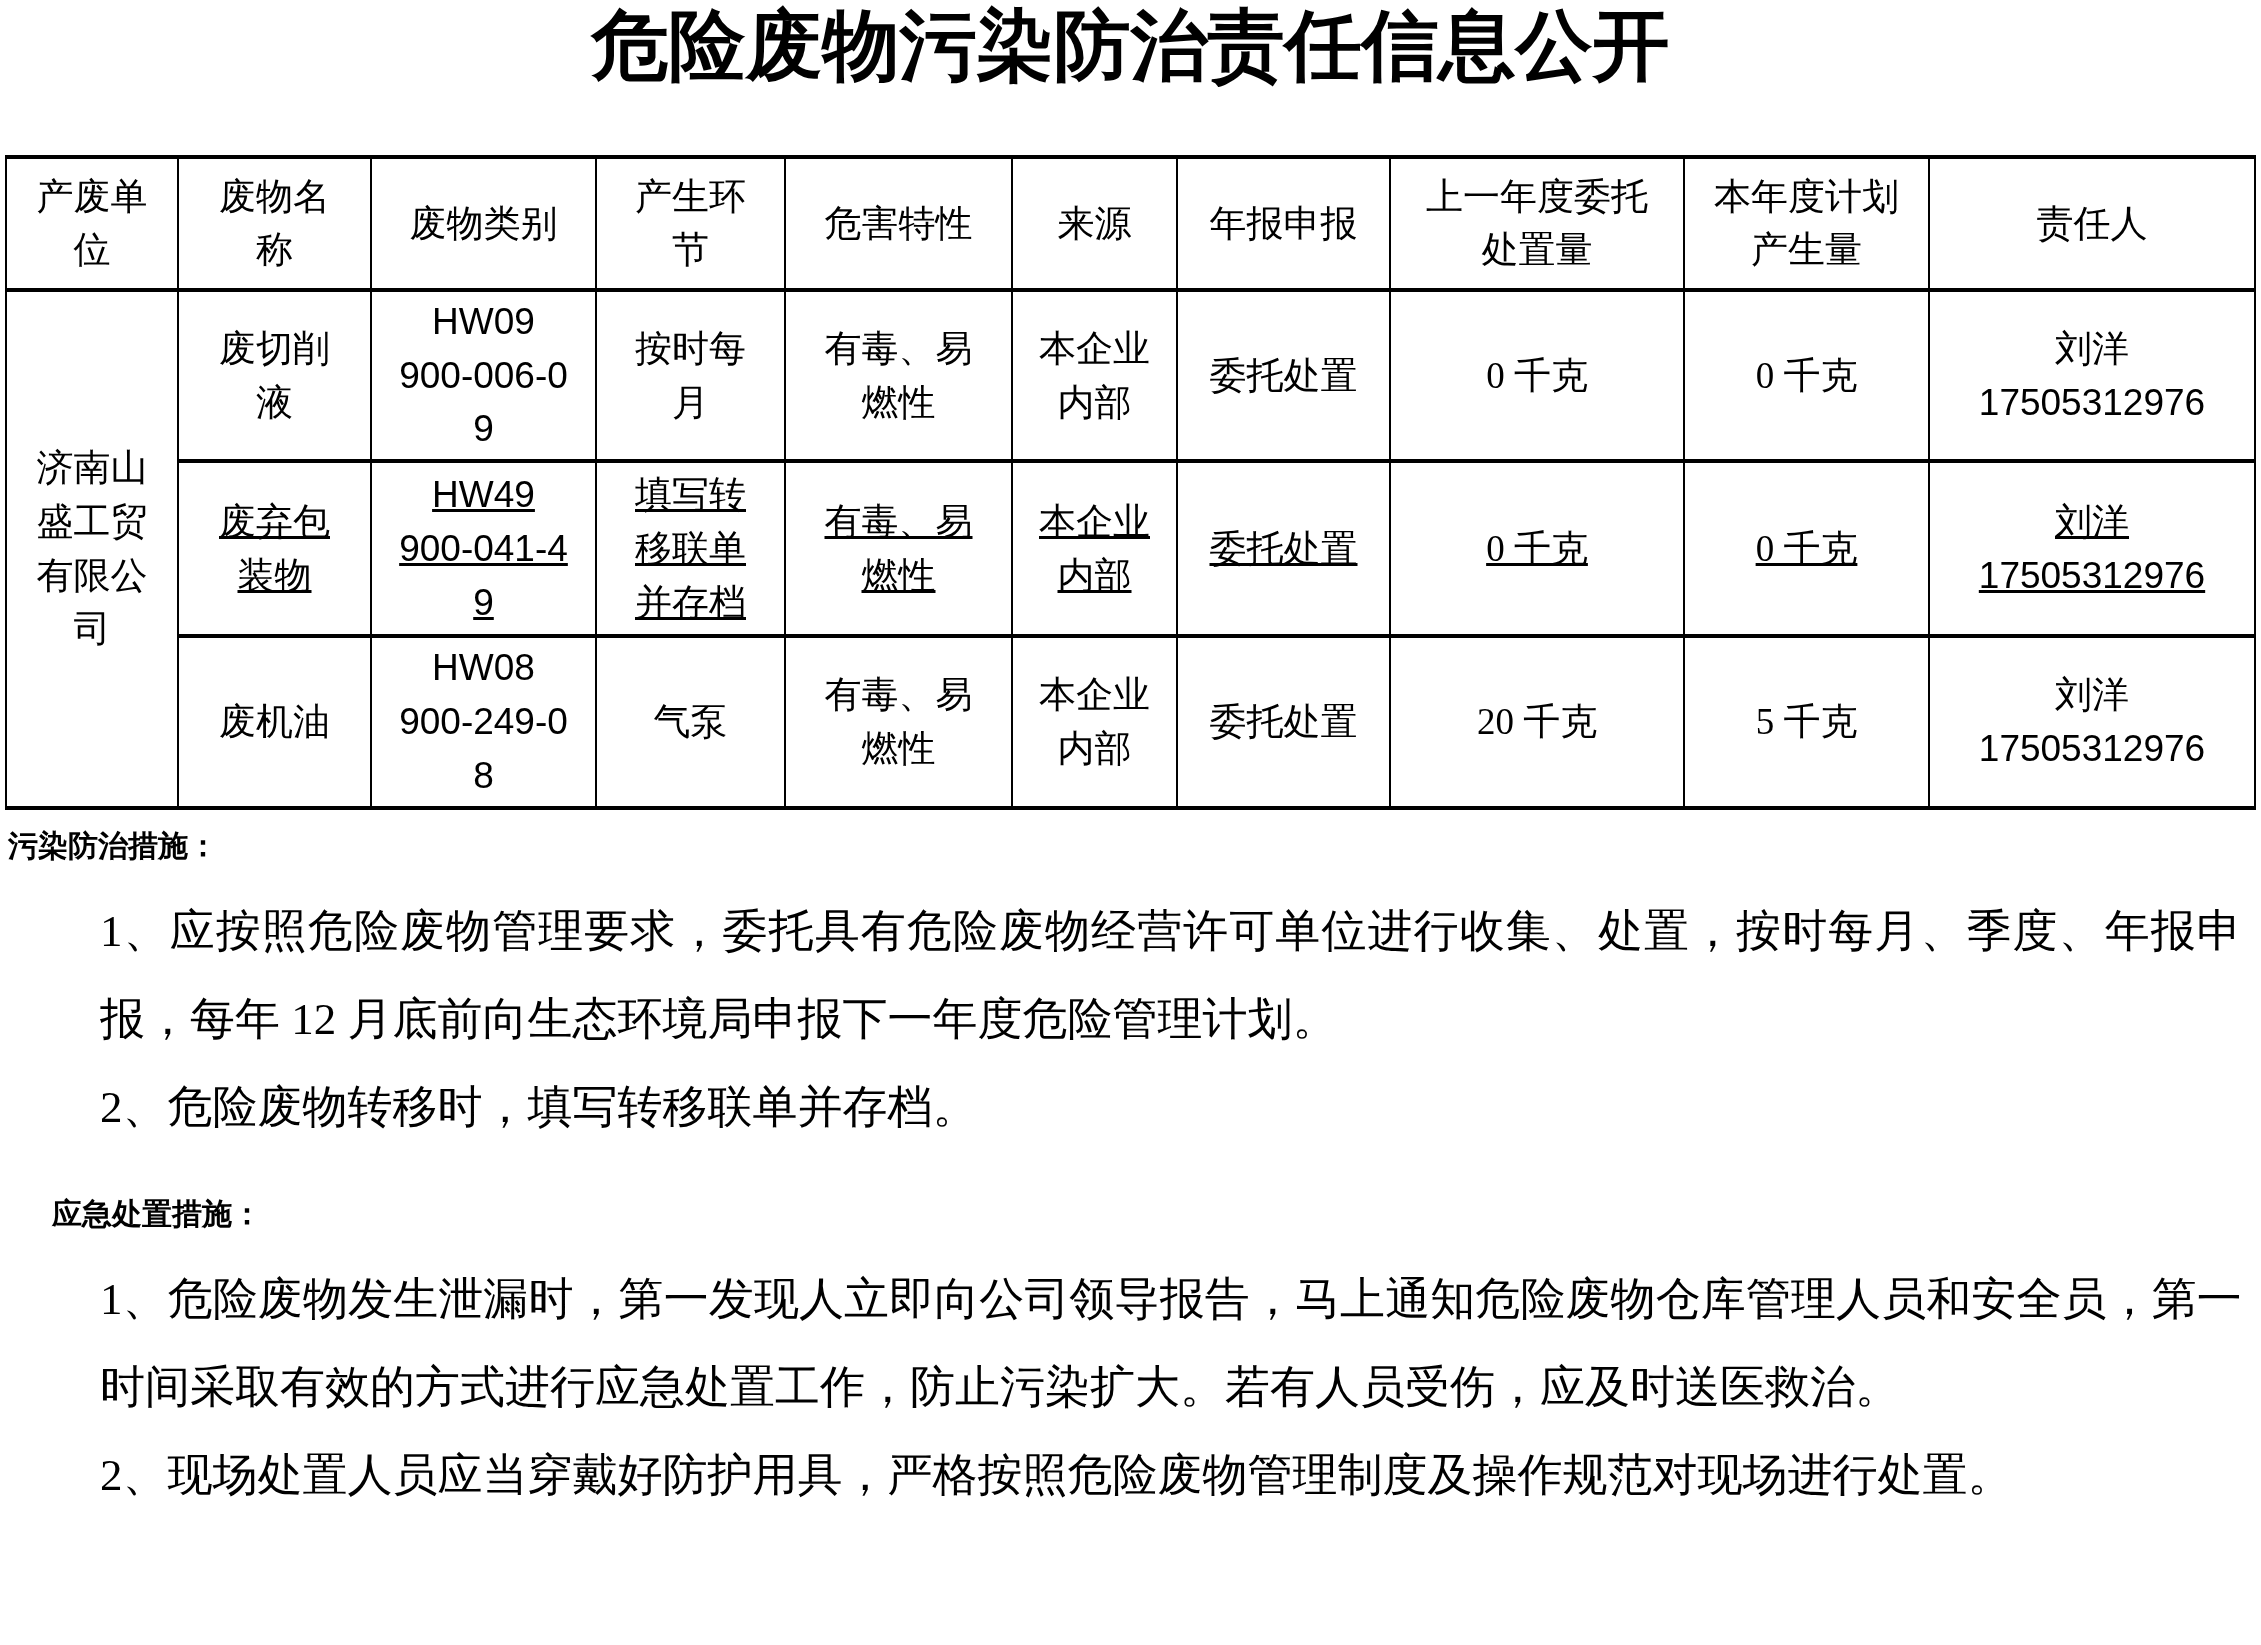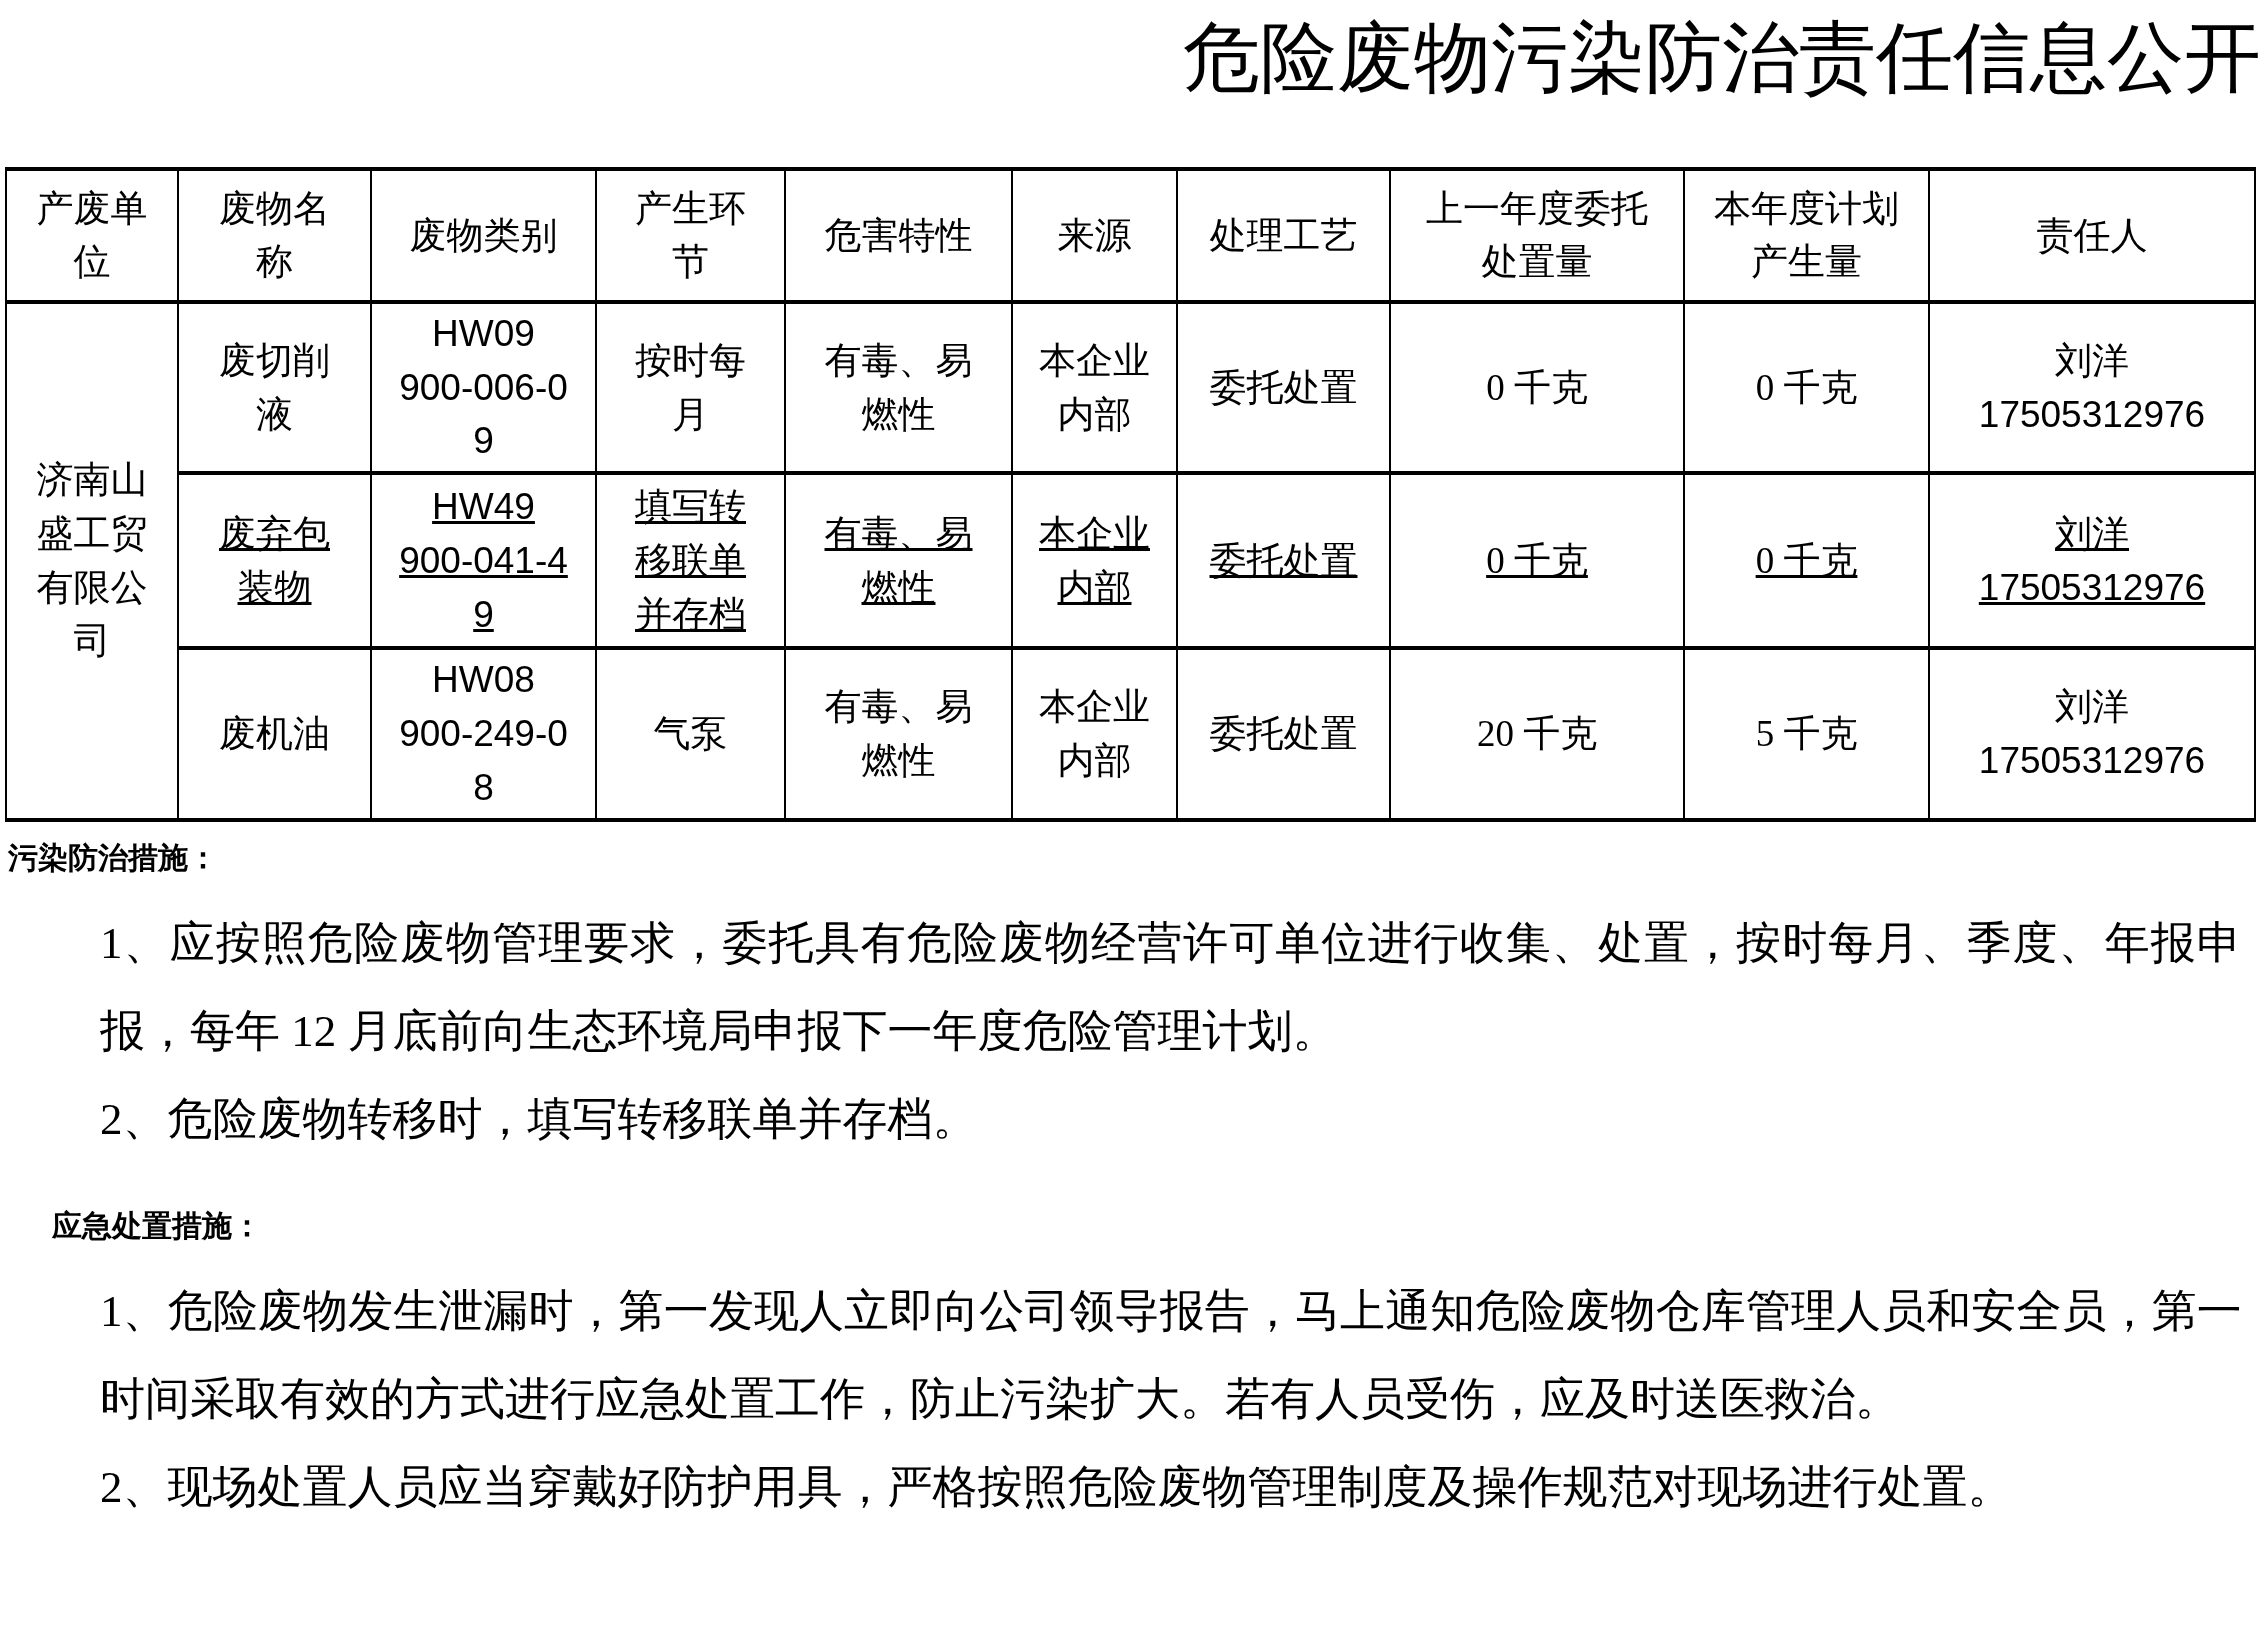--- a/index.html
+++ b/index.html
@@ -7,24 +7,24 @@
     margin: 0; padding: 0;
     width: 2261px; height: 1646px;
     background: #ffffff;
     color: #000000;
     font-family: "Liberation Serif", "DejaVu Serif", serif;
     overflow: hidden;
   }
   .page { width: 2261px; height: 1646px; padding-top: 4.8px; position: relative; }
 
   .doc-title {
-    margin: 12px auto;
-    text-align: right;
+    margin: 0 auto;
+    text-align: center;
     font-size: 77px;
-    font-weight: normal;
+    font-weight: bold;
     line-height: 1.08;
     font-family: "Liberation Serif", "DejaVu Serif", serif;
   }
 
   table.waste-table {
     width: 2248px;
     margin: 67px auto 0 auto;
     border-collapse: collapse;
     table-layout: fixed;
     border: 2.4px solid #000;
@@ -92,21 +92,21 @@
       <col style="width:326px">
     </colgroup>
     <thead>
       <tr>
         <th>产废单位</th>
         <th>废物名称</th>
         <th>废物类别</th>
         <th>产生环节</th>
         <th>危害特性</th>
         <th>来源</th>
-        <th>处理工艺</th>
+        <th>年报申报</th>
         <th>上一年度委托处置量</th>
         <th>本年度计划产生量</th>
         <th>责任人</th>
       </tr>
     </thead>
     <tbody>
       <tr class="r1">
         <td rowspan="3">济南山盛工贸有限公司</td>
         <td>废切削液</td>
         <td class="two-line">

